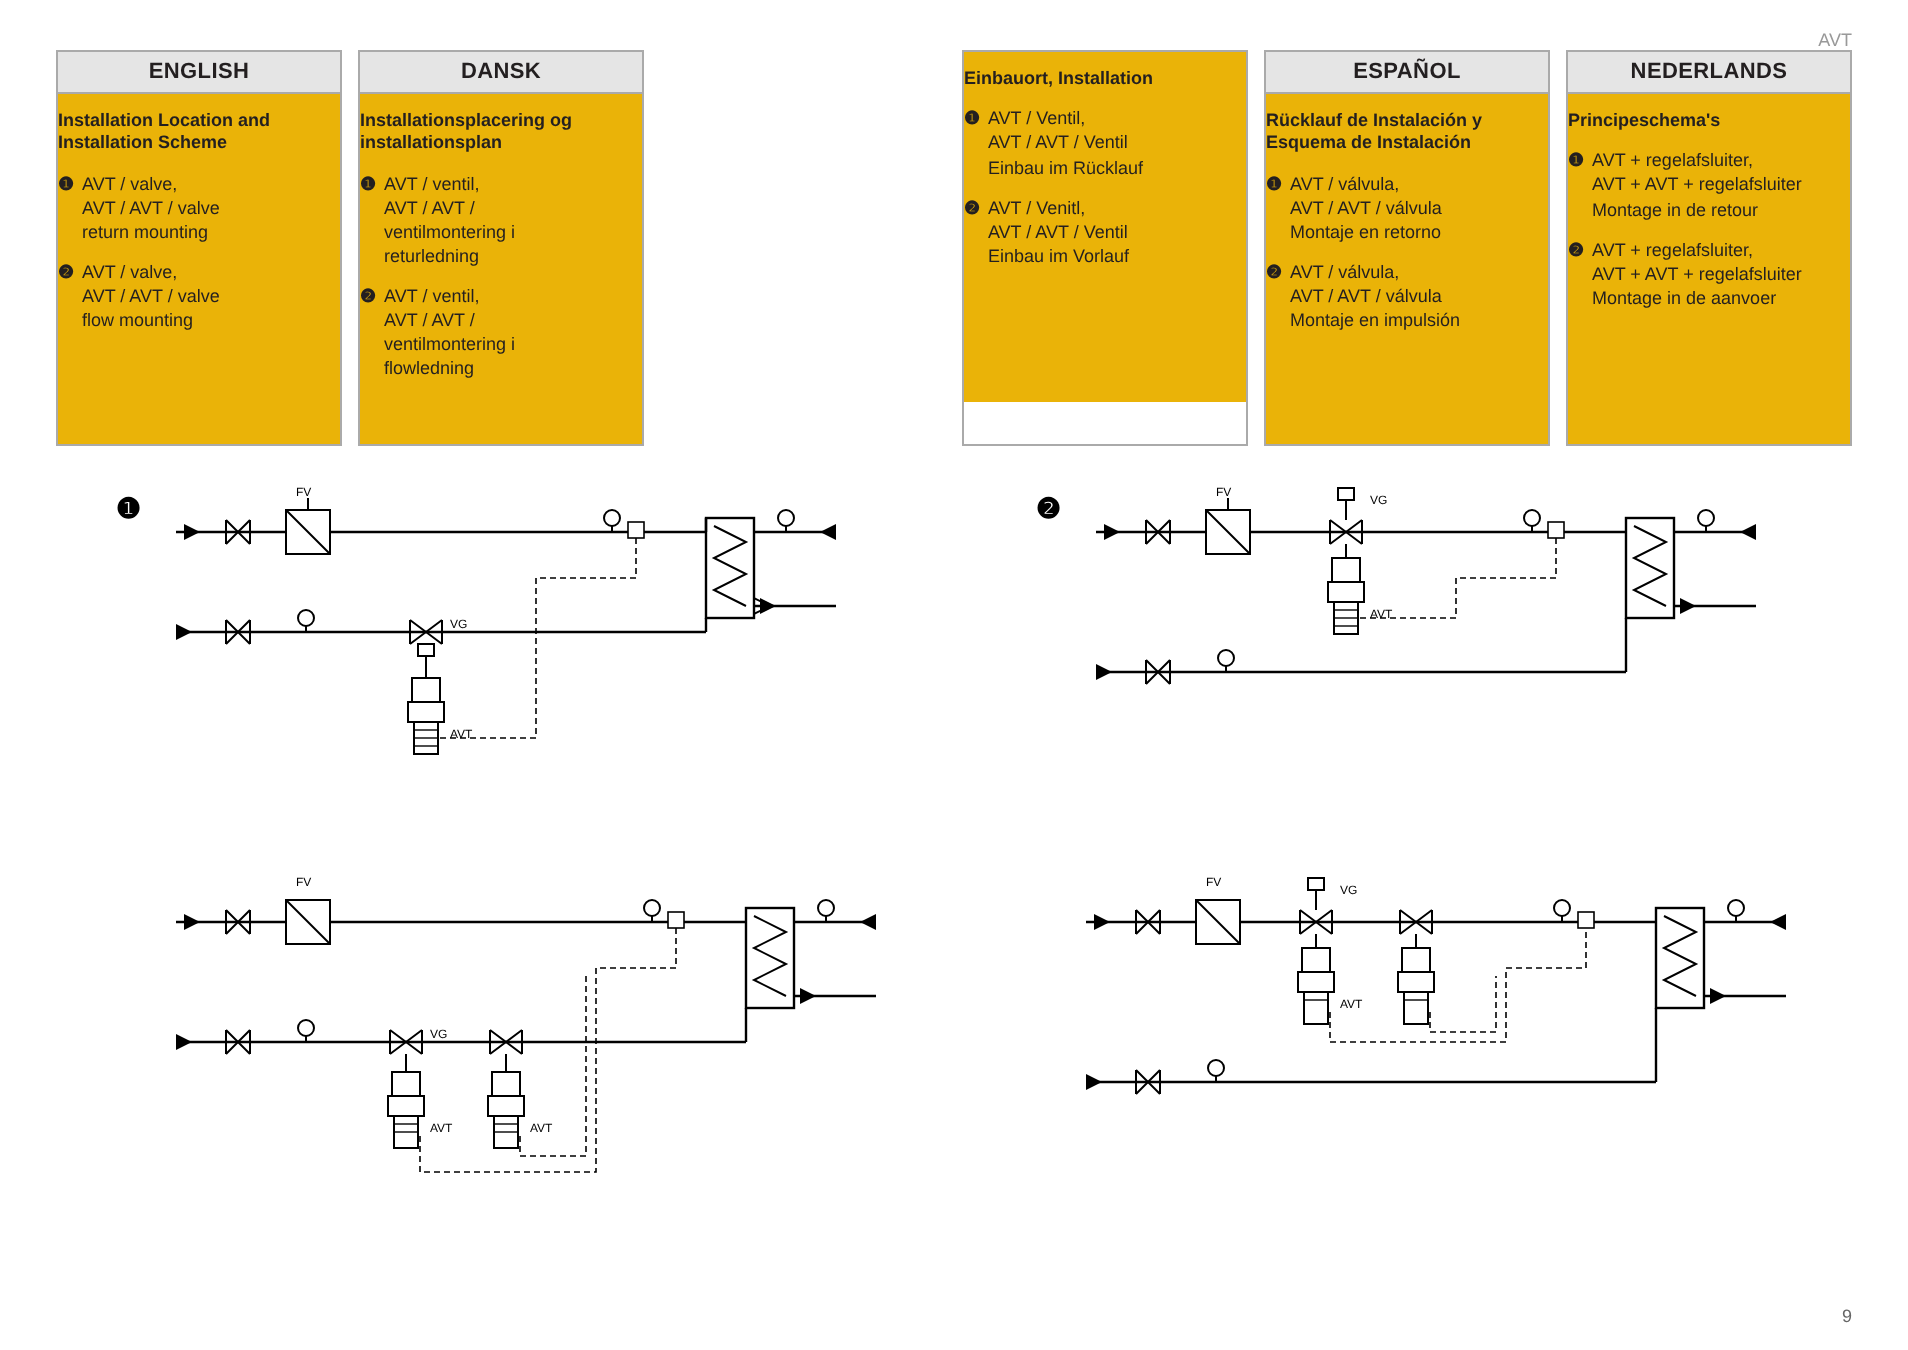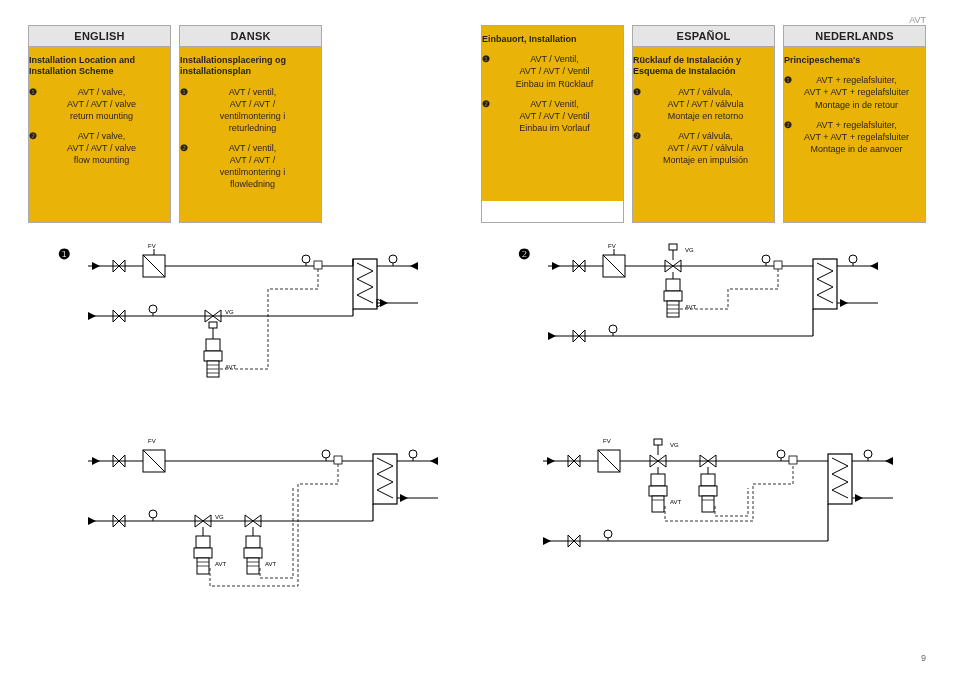--- a/index.html
+++ b/index.html
@@ -55,21 +55,21 @@
   .item {
     display: flex;
     margin-bottom: 8px;
     font-size: 9px;
     line-height: 1.35;
   }
   .num {
     flex: 0 0 12px;
     font-weight: bold;
   }
-  .txt { flex: 1; text-align: center; }
+  .txt { flex: 1; }
   .diagrams {
     position: relative;
     width: 100%;
   }
   .diag {
     position: absolute;
   }
   .page-num {
     position: absolute;
     bottom: 12px;

